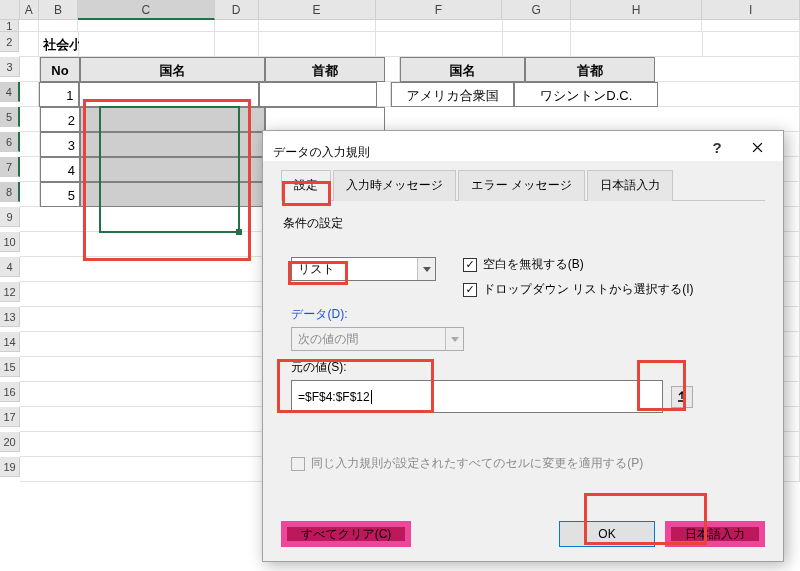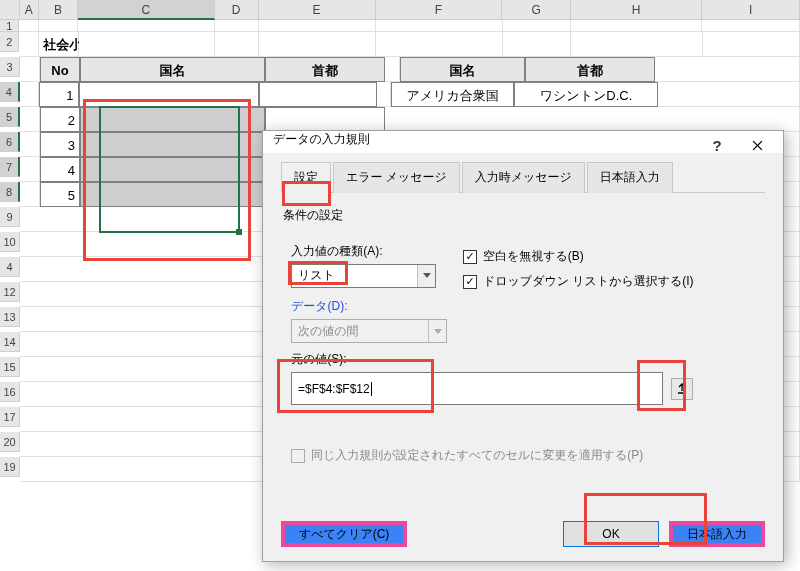--- a/index.html
+++ b/index.html
@@ -75,37 +75,37 @@
 .hl6{left:584px; top:493px; width:123px; height:52px;}
 
 
 .dialog{
   position:absolute; left:262px; top:130px; width:522px; height:432px;
   background:#f0f0f0; border:1px solid #a0a0a0;
   box-shadow:3px 3px 15px rgba(0,0,0,0.3);
   z-index:20;
 }
 .dlg-title{
-  height:22px; display:flex; align-items:flex-start; padding:0 6px 0 10px;
+  height:30px; display:flex; align-items:flex-end; padding:0 6px 0 10px;
   font-size:12px; background:#fff;
 }
 .dlg-title .t-text{flex:1}
 .dlg-title .t-btn{
   width:40px;height:28px;display:flex;align-items:center;justify-content:center;
   font-size:14px;color:#333;
 }
 .dlg-title .t-btn.close svg{width:11px;height:11px}
 .dlg-title .t-btn.help{font-weight:bold;font-size:15px}
 
 .dlg-body{padding:8px 18px 12px 18px}
 .tabs{display:flex;border-bottom:1px solid #c8c8c8;}
 .tab{
   padding:6px 12px;margin-right:2px;
   border:1px solid #c8c8c8;border-bottom:none;background:#e6e6e6;
-  position:relative;top:1px; font-size:12px;font-family:Liberation Serif, serif;
+  position:relative;top:1px; font-size:12px;
 }
 .tab.active{background:#f0f0f0;border-bottom:1px solid #f0f0f0}
 
 .group-lbl{margin:14px 0 8px 2px;font-size:12px}
 .field-lbl{margin:8px 0 4px 10px;font-size:12px}
 .row-inline{display:flex;align-items:center;gap:20px}
 .combo{
   display:flex;align-items:center;height:24px;background:#fff;
   border:1px solid #7a7a7a;margin-left:10px;
 }
@@ -132,21 +132,21 @@
   display:flex;align-items:center;justify-content:center
 }
 
 .apply-row{display:flex;align-items:center;gap:6px;margin:42px 0 0 10px;font-size:12px;color:#8a8a8a}
 
 .dlg-buttons{
   position:absolute;bottom:14px;left:18px;right:18px;
   display:flex;gap:10px;align-items:center
 }
 .btn{
-  height:26px;padding:0 14px;border:4px solid #ec4899;background:#3b82f6;
+  height:26px;padding:0 14px;border:6px solid #ec4899;background:#be185d;
   font-size:12px;display:flex;align-items:center;justify-content:center
 }
 .btn.primary{border:1px solid #0078d4;background:#e1e1e1;width:96px;justify-content:center}
 .spacer{flex:1}
 </style>
 </head>
 <body>
 
 <div class="sheet">
   <div class="col-headers">
@@ -295,30 +295,29 @@
     <div class="t-btn help">?</div>
     <div class="t-btn close">
       <svg viewBox="0 0 10 10">
           <path d="M1 1L9 9M9 1L1 9" stroke="#000" stroke-width="1.2"></path>
         </svg>
     </div>
   </div>
   <div class="dlg-body">
     <div class="tabs">
       <div class="tab active">設定</div>
+      <div class="tab">入力時メッセージ</div>
       <div class="tab">エラー メッセージ</div>
-      <div class="tab">入力時メッセージ</div>
       <div class="tab">日本語入力</div>
     </div>
 
     <div class="group-lbl">条件の設定</div>
 
     <div class="row-inline">
       <div style="width:162px">
-        <div class="field-lbl">入力値の種類(A):</div>
         <div class="combo" style="width:145px">
           <span>リスト</span>
           <div class="cmb-btn">
             <svg width="8" height="5" viewBox="0 0 8 5">
                 <path d="M0 0l4 5 4-5z" fill="#555"></path>
               </svg>
           </div>
         </div>
       </div>
       <div style="padding-top:16px">
@@ -327,21 +326,21 @@
           <span>空白を無視する(B)</span>
         </div>
         <div class="chk" style="margin-top:8px">
           <div class="chk-box">✓</div>
           <span>ドロップダウン リストから選択する(I)</span>
         </div>
       </div>
     </div>
 
     <div class="field-lbl" style="color:#1d4ed8">データ(D):</div>
-    <div class="combo disabled" style="width:156px">
+    <div class="combo disabled" style="width:173px">
       <span>次の値の間</span>
       <div class="cmb-btn">
         <svg width="8" height="5" viewBox="0 0 8 5">
             <path d="M0 0l4 5 4-5z" fill="#aaa"></path>
           </svg>
       </div>
     </div>
 
     <div class="field-lbl">元の値(S):</div>
     <div class="src-wrap">

